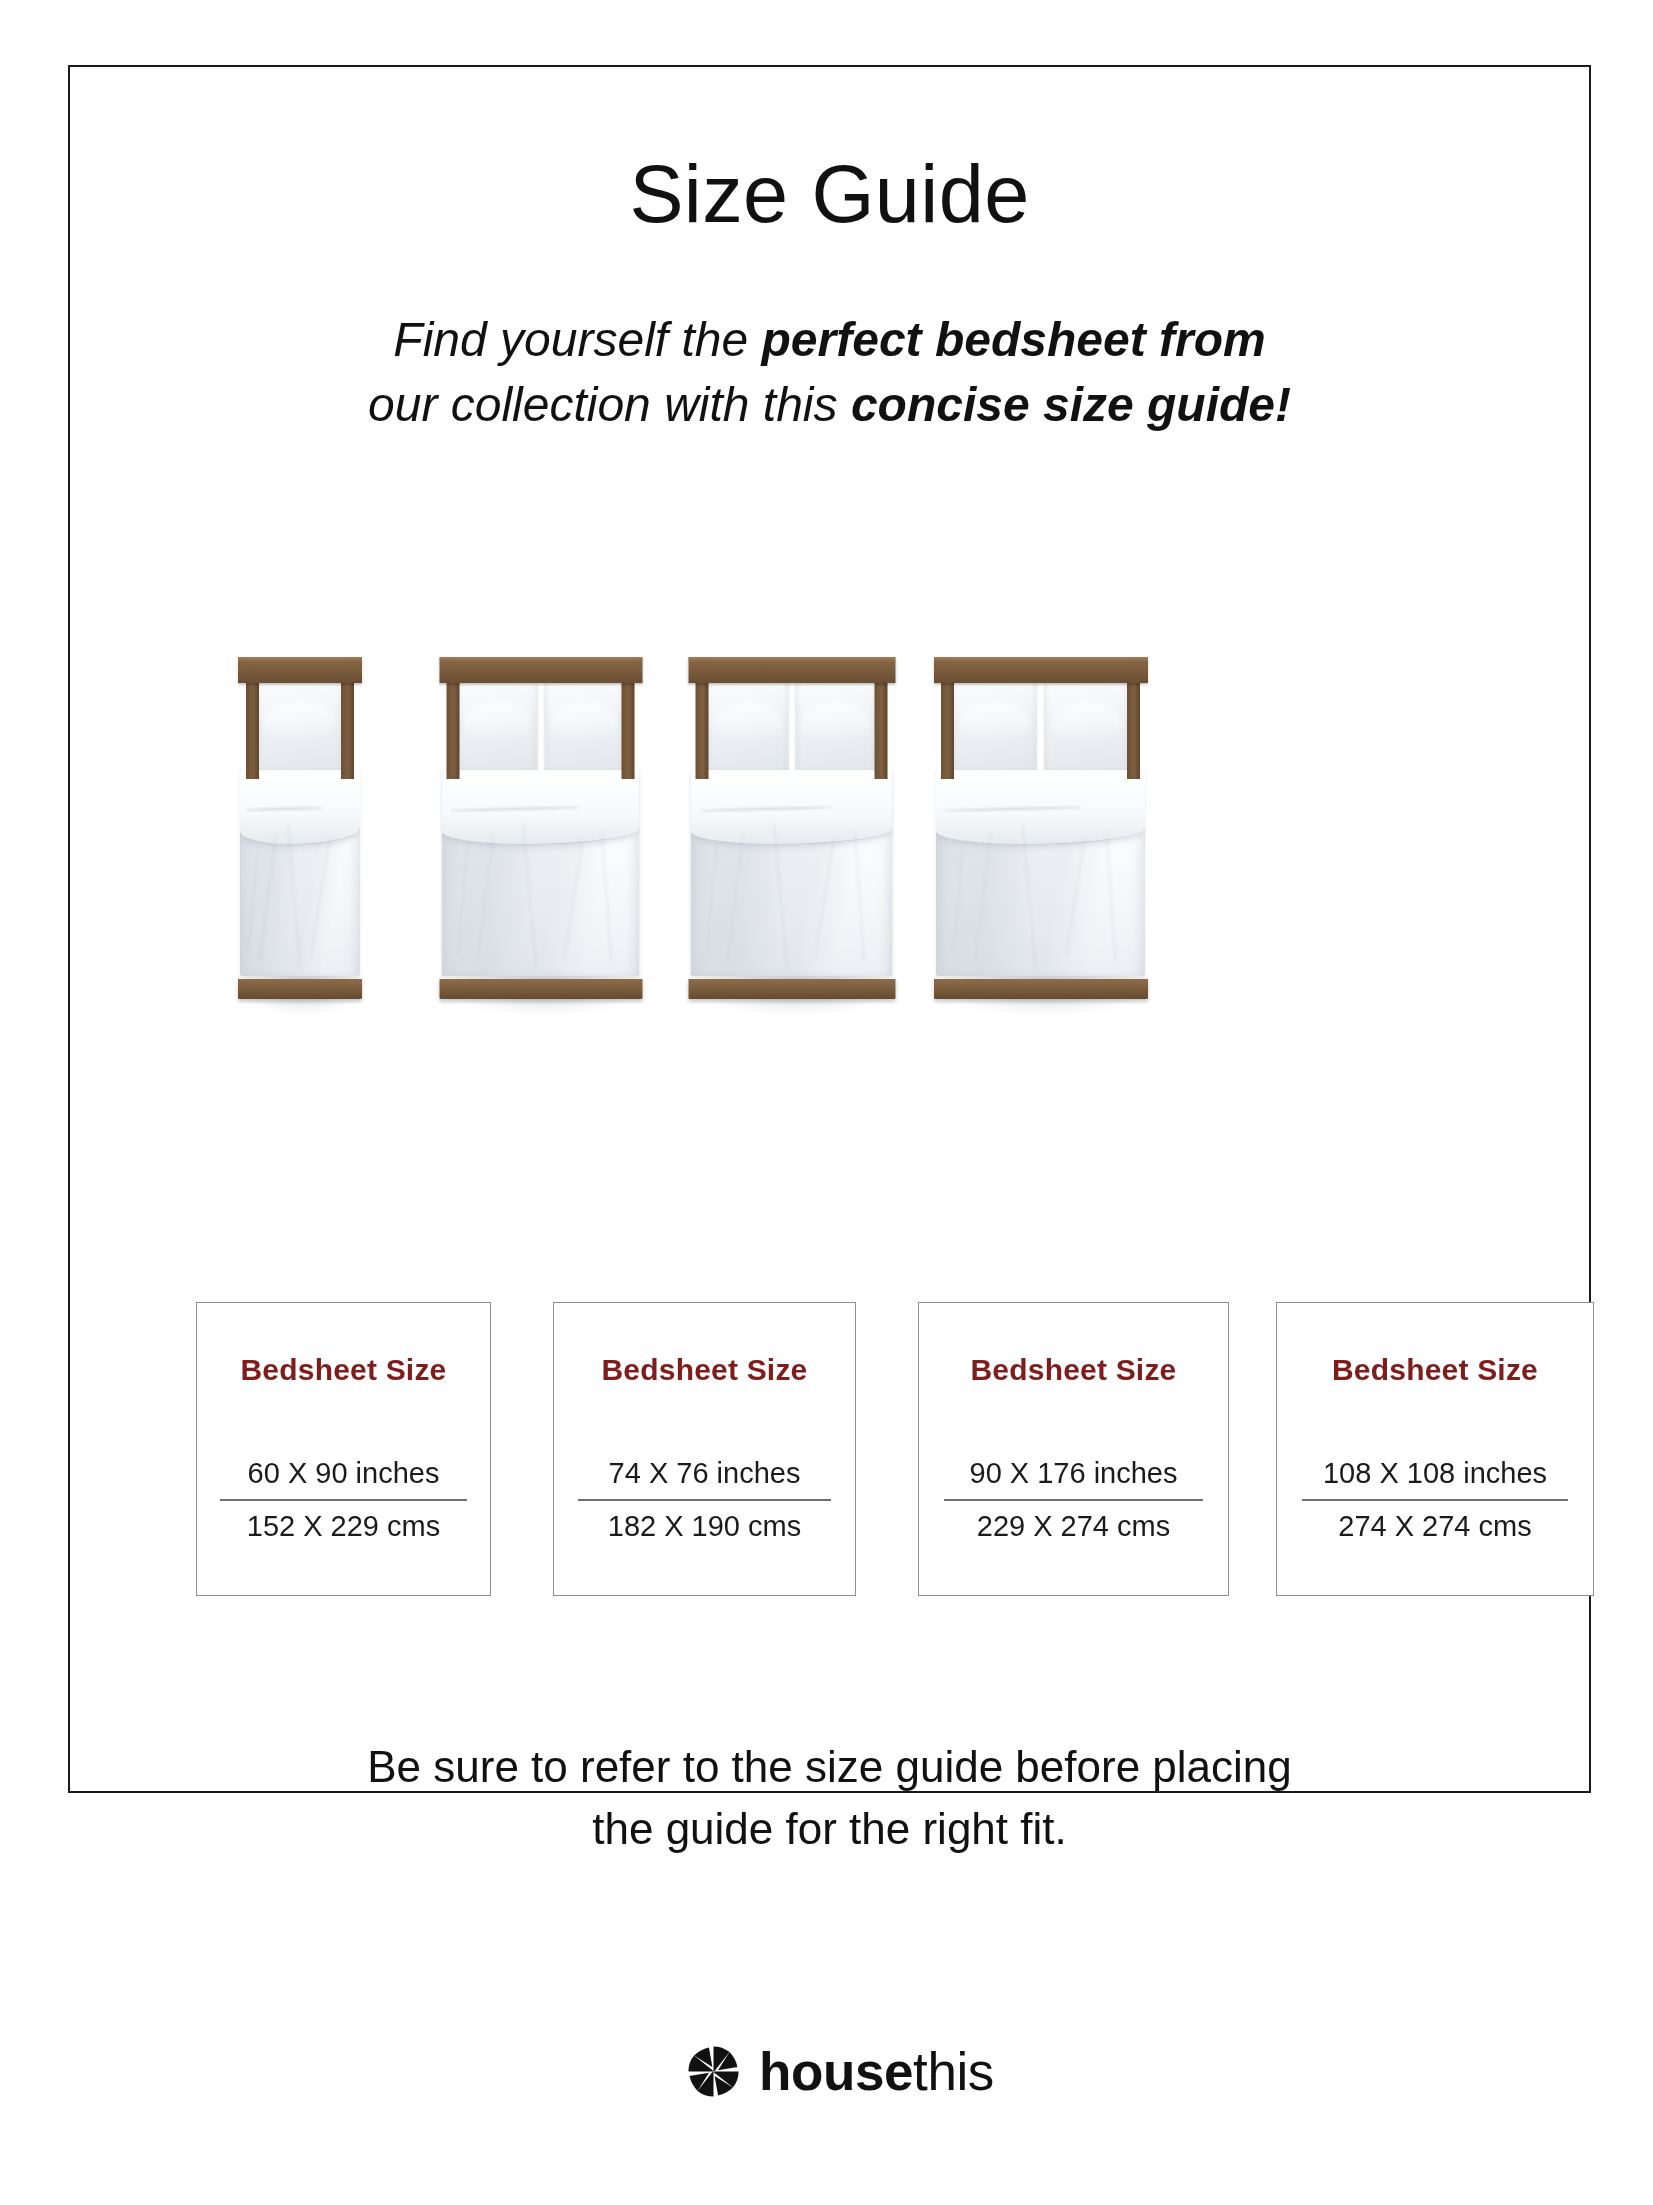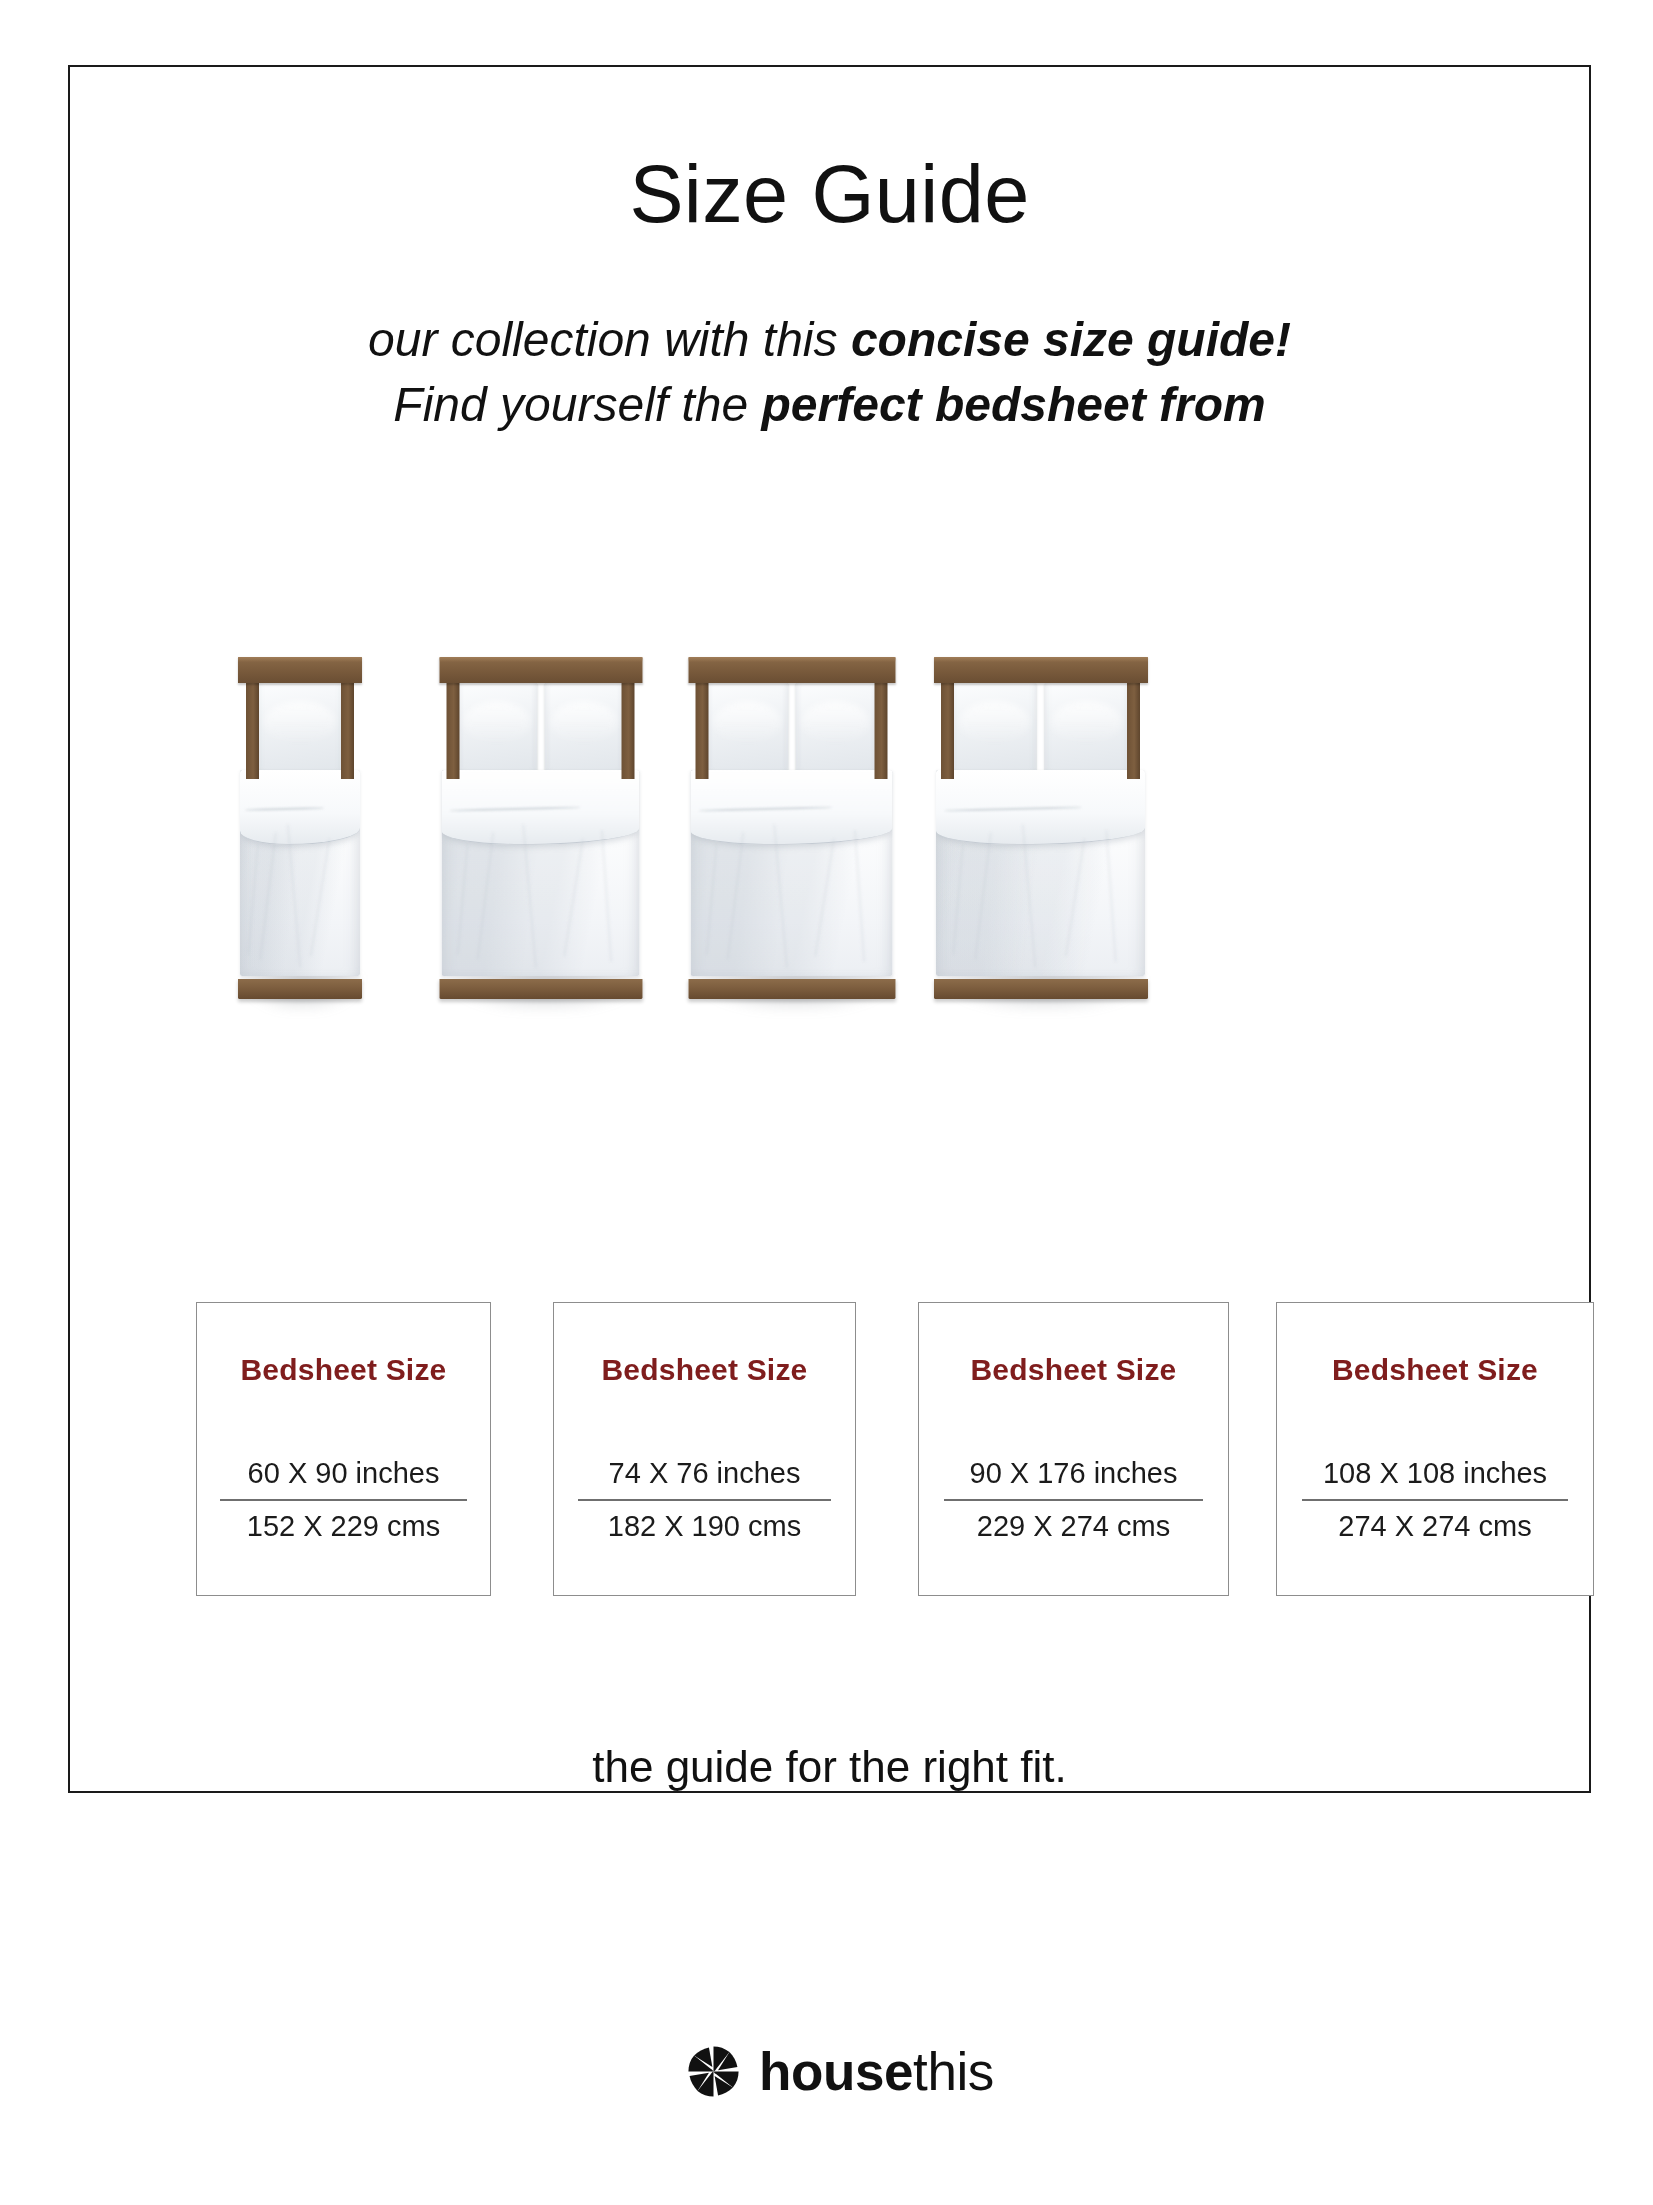--- a/index.html
+++ b/index.html
@@ -311,24 +311,24 @@
 </head>
 <body>
 
 <div id="poster">
   <div id="frame">
 
     <div id="title">Size Guide</div>
 
     <div id="subtitle">
       <div>
+        <span>Find yourself the </span><b>perfect bedsheet from</b>
+      </div>
+      <div>
         <span>our collection with this </span><b>concise size guide!</b>
-      </div>
-      <div>
-        <span>Find yourself the </span><b>perfect bedsheet from</b>
       </div>
     </div>
 
     <div id="beds-row">
 
       <div class="bed-col" style="left:113px; width:140px;">
         <div class="bed" style="width:124px; height:342px;">
           <div class="bed-shadow"></div>
           <div class="headboard"></div>
           <div class="rail left"></div>
@@ -448,20 +448,21 @@
         <div class="spec-title">Bedsheet Size</div>
         <div class="spec-values">
           <div class="spec-inches">108 X 108 inches</div>
           <div class="spec-rule"></div>
           <div class="spec-cms">274 X 274 cms</div>
         </div>
       </div>
     </div>
 
     <div id="footnote">
+      <div>Be sure to refer to the size guide before placing</div>
       <div>the guide for the right fit.</div>
     </div>
 
     <div id="logo">
       <svg id="logo-mark" width="57" height="57" viewBox="0 0 100 100">
         <path fill="#111111" d="
           M50 4
           L72 12 L66 33 L88 28 L96 50 L88 72 L66 67 L72 88 L50 96
           L28 88 L34 67 L12 72 L4 50 L12 28 L34 33 L28 12 Z" opacity="0"></path>
 

